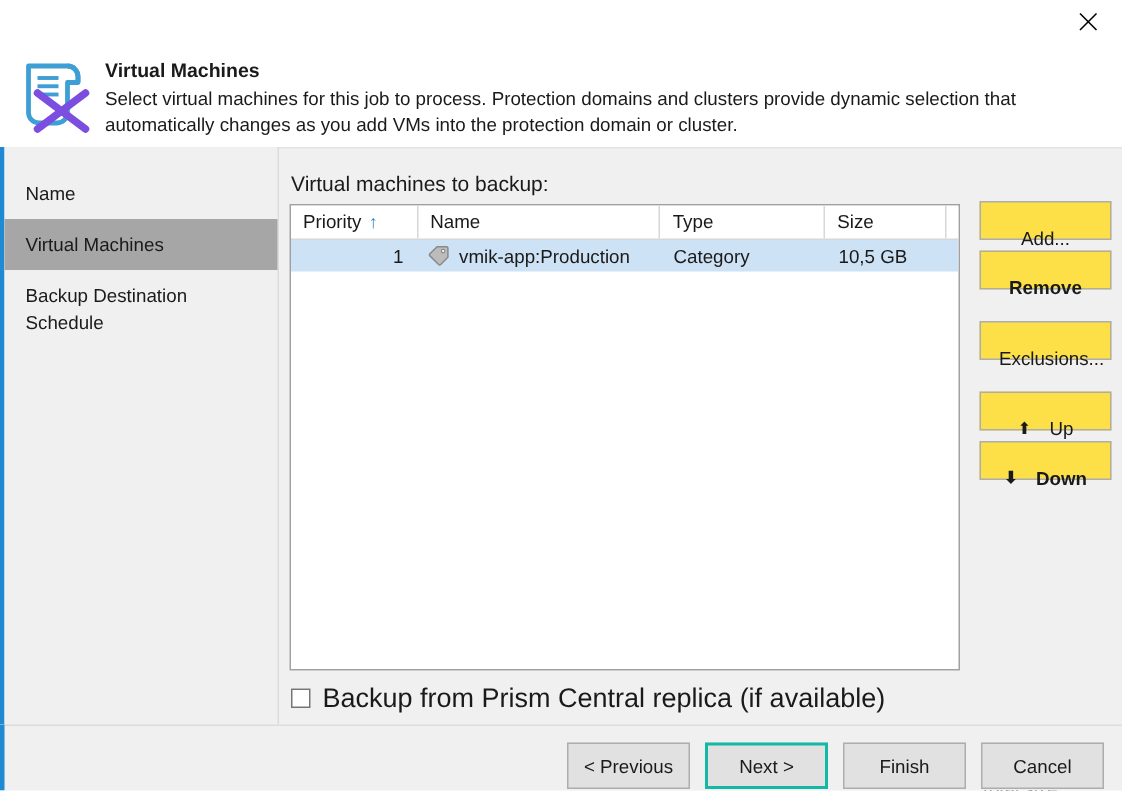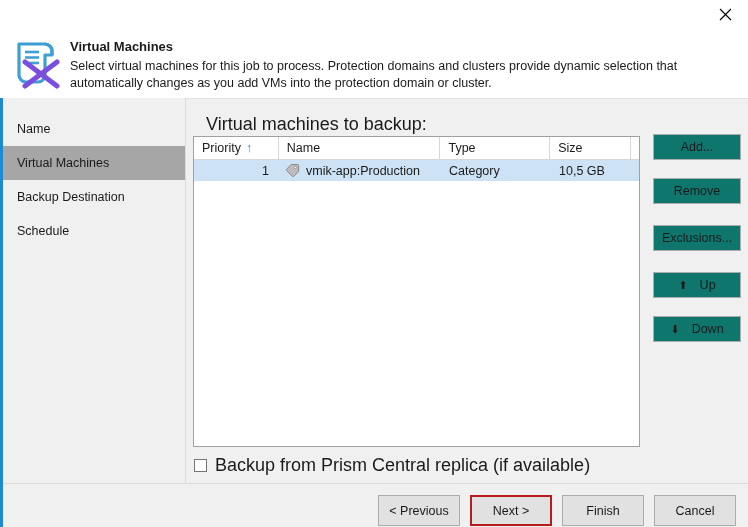--- a/index.html
+++ b/index.html
@@ -116,22 +116,22 @@
   }
 
   
   .main {
     position: absolute;
     left: 186px; top: 98px;
     width: 562px; height: 385px;
   }
   .list-label {
     position: absolute;
-    left: 20px; top: 16px;
-    font-size: 18px;
+    left: 8px; top: 16px;
+    font-size: 14px;
     color: #1a1a1a;
   }
 
   
   .table-panel {
     position: absolute;
     left: 7px; top: 38px;
     width: 447px; height: 311px;
     background: #ffffff;
     border: 1px solid #a0a0a0;
@@ -194,33 +194,33 @@
   
   .side-buttons {
     position: absolute;
     left: 467px; top: 36px;
     width: 88px;
   }
   .btn {
     display: block;
     width: 88px;
     height: 26px;
-    background: #0f766e;
+    background: #fde047;
     border: 1px solid #adadad;
     font-family: "Liberation Sans", sans-serif;
     font-size: 12.5px;
     color: #1a1a1a;
     cursor: default;
-    padding: 0;
+    padding: 12px;
     box-sizing: border-box;
     text-align: center;
     line-height: 24px;
     white-space: nowrap;
   }
-  .btn.spaced-top { margin-top: 18px; }
+  .btn.spaced-top { margin-top: 7px; font-weight: bold; }
   .btn.gap-lg { margin-top: 21px; }
   .btn-arrow-row {
     display: flex;
     align-items: center;
     justify-content: center;
     gap: 12px;
     height: 24px;
   }
   .arrow-glyph { font-size: 11px; line-height: 1; }
 
@@ -283,21 +283,21 @@
     border: 1px solid #adadad;
     font-family: "Liberation Sans", sans-serif;
     font-size: 12.5px;
     color: #1a1a1a;
     cursor: default;
     padding: 0;
     box-sizing: border-box;
     white-space: nowrap;
   }
   .fbtn.primary {
-    border: 2px solid #b91c1c;
+    border: 2px solid #14b8a6;
   }
 </style>
 </head>
 <body>
 
 <div class="titlebar">
   <div class="close-btn">
     <svg width="13" height="13" viewBox="0 0 13 13">
       <line x1="1" y1="1" x2="12" y2="12" stroke="#000" stroke-width="1.1"></line>
       <line x1="12" y1="1" x2="1" y2="12" stroke="#000" stroke-width="1.1"></line>
@@ -324,21 +324,21 @@
   <div class="header-desc">Select virtual machines for this job to process. Protection domains and clusters provide dynamic selection that automatically changes as you add VMs into the protection domain or cluster.</div>
 </div>
 
 <div class="body-area"></div>
 <div class="accent-strip"></div>
 
 <div class="sidebar">
   <div class="nav-item" style="top:14px;">Name</div>
   <div class="nav-item active" style="top:48px;">Virtual Machines</div>
   <div class="nav-item" style="top:82px;">Backup Destination</div>
-  <div class="nav-item" style="top:116px;">Schedule</div>
+  <div class="nav-item" style="top:100px;">Schedule</div>
 </div>
 
 <div class="main">
 
   <div class="list-label">Virtual machines to backup:</div>
 
   <div class="table-panel">
     <div class="thead">
       <div class="th c-priority">
         <span>Priority</span>

